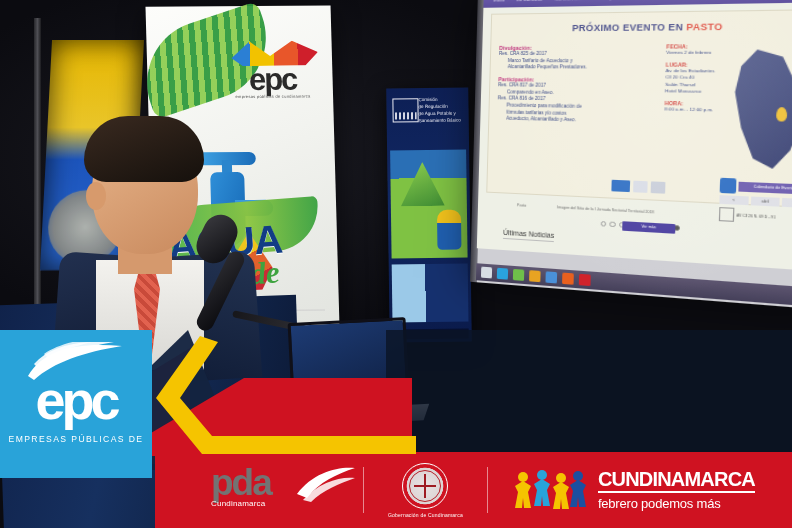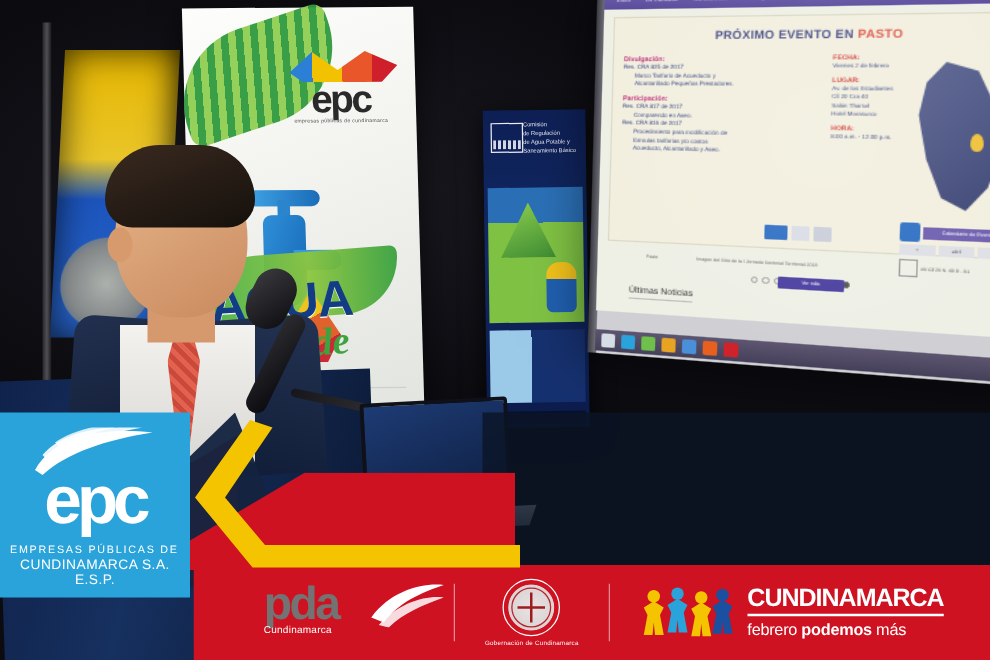--- a/index.html
+++ b/index.html
@@ -175,21 +175,21 @@
     clip-path:polygon(0 100%,100% 0,100% 100%);}
   .navyTri{position:absolute;left:44px;bottom:58px;width:200px;height:140px;background:#14233f;
     clip-path:polygon(0 100%,72% 0,100% 100%);opacity:.96;}
   .navySlab{position:absolute;left:386px;bottom:58px;width:406px;height:140px;background:#0b1526;opacity:.82;}
   .chev{position:absolute;left:136px;bottom:66px;width:280px;height:126px;}
   .chev svg{display:block;}
   .epcBox{position:absolute;left:0;bottom:50px;width:152px;height:148px;background:#29a3d9;}
   .epcBox .swoosh{position:absolute;left:24px;top:12px;width:104px;height:40px;}
   .epcBox .word{position:absolute;left:14px;top:46px;width:124px;text-align:center;
     font-size:54px;font-weight:bold;color:#fff;letter-spacing:-4px;line-height:.92;}
-  .epcBox .l1{position:absolute;left:8px;top:104px;width:136px;text-align:left;font-size:8.6px;color:#fff;letter-spacing:1.4px;}
+  .epcBox .l1{position:absolute;left:8px;top:104px;width:136px;text-align:center;font-size:8.6px;color:#fff;letter-spacing:1.4px;}
   .epcBox .l2{position:absolute;left:6px;top:116px;width:140px;text-align:center;font-size:11px;color:#fff;letter-spacing:.4px;}
   .hashtag{position:absolute;left:292px;bottom:78px;font-size:31px;color:#fff;letter-spacing:-.6px;font-weight:normal;}
 
   
   .logos{position:absolute;left:155px;bottom:0;width:637px;height:76px;display:flex;align-items:center;}
   .pda{position:relative;margin-left:56px;width:128px;height:52px;}
   .pda .t{font-size:37px;font-weight:bold;color:#737373;letter-spacing:-2px;line-height:1;}
   .pda .s{font-size:8px;color:#fff;margin-top:-2px;letter-spacing:.2px;}
   .pda .wing{position:absolute;right:-18px;top:0px;width:62px;height:38px;}
   .divider{width:1px;height:46px;background:rgba(255,255,255,.5);margin:0 24px;}
@@ -198,21 +198,21 @@
   .seal .inner{position:absolute;inset:6px;border-radius:50%;border:1px solid #b4222a;}
   .seal .cross{position:absolute;left:50%;top:10px;width:2px;height:24px;background:#9e1b22;transform:translateX(-50%);}
   .seal .cross2{position:absolute;left:11px;top:50%;width:22px;height:2px;background:#9e1b22;transform:translateY(-50%);}
   .sealTxt{font-size:5px;color:#fff;margin-top:3px;text-align:center;letter-spacing:.2px;}
   .sealWrap{display:flex;flex-direction:column;align-items:center;}
   .cundi{display:flex;align-items:center;gap:10px;}
   .cundi .people{width:76px;height:44px;}
   .cundi .tx .big{font-size:20px;font-weight:bold;color:#fff;letter-spacing:-.8px;line-height:1;
     border-bottom:2px solid #fff;padding-bottom:2px;}
   .cundi .tx .small{font-size:13px;color:#fff;margin-top:3px;letter-spacing:-.2px;}
-  .cundi .tx .small b{font-weight:bold;}
+  .cundi .tx .small b{font-weight:normal;}
 </style>
 </head>
 <body>
 
 <div class="stage">
 
   <div class="photo">
     <div class="backdrop"></div>
 
     <div class="flagpole"></div>
@@ -401,21 +401,20 @@
     <div class="epcBox">
       <div class="swoosh">
         <svg width="104" height="40" viewBox="0 0 104 40">
           <path d="M4 34 C20 6 56 0 98 4 C60 10 30 20 10 38 Z" fill="#fff"></path>
           <path d="M10 22 C26 4 54 -2 90 0 C56 6 30 14 14 26 Z" fill="#fff" opacity=".9"></path>
           <path d="M20 12 C34 2 58 -4 84 -4 C58 2 36 8 24 16 Z" fill="#fff" opacity=".8"></path>
         </svg>
       </div>
       <div class="word">epc</div>
       <div class="l1">EMPRESAS   PÚBLICAS  DE</div>
-      <div class="l2">CUNDINAMARCA S.A. E.S.P.</div>
     </div>
 
 
     <div class="logos">
       <div class="pda">
         <div class="t">pda</div>
         <div class="s">Cundinamarca</div>
         <div class="wing">
           <svg width="62" height="38" viewBox="0 0 62 38">
             <path d="M2 30 C18 8 44 2 60 4 C42 10 24 18 12 34 Z" fill="#fff"></path>

